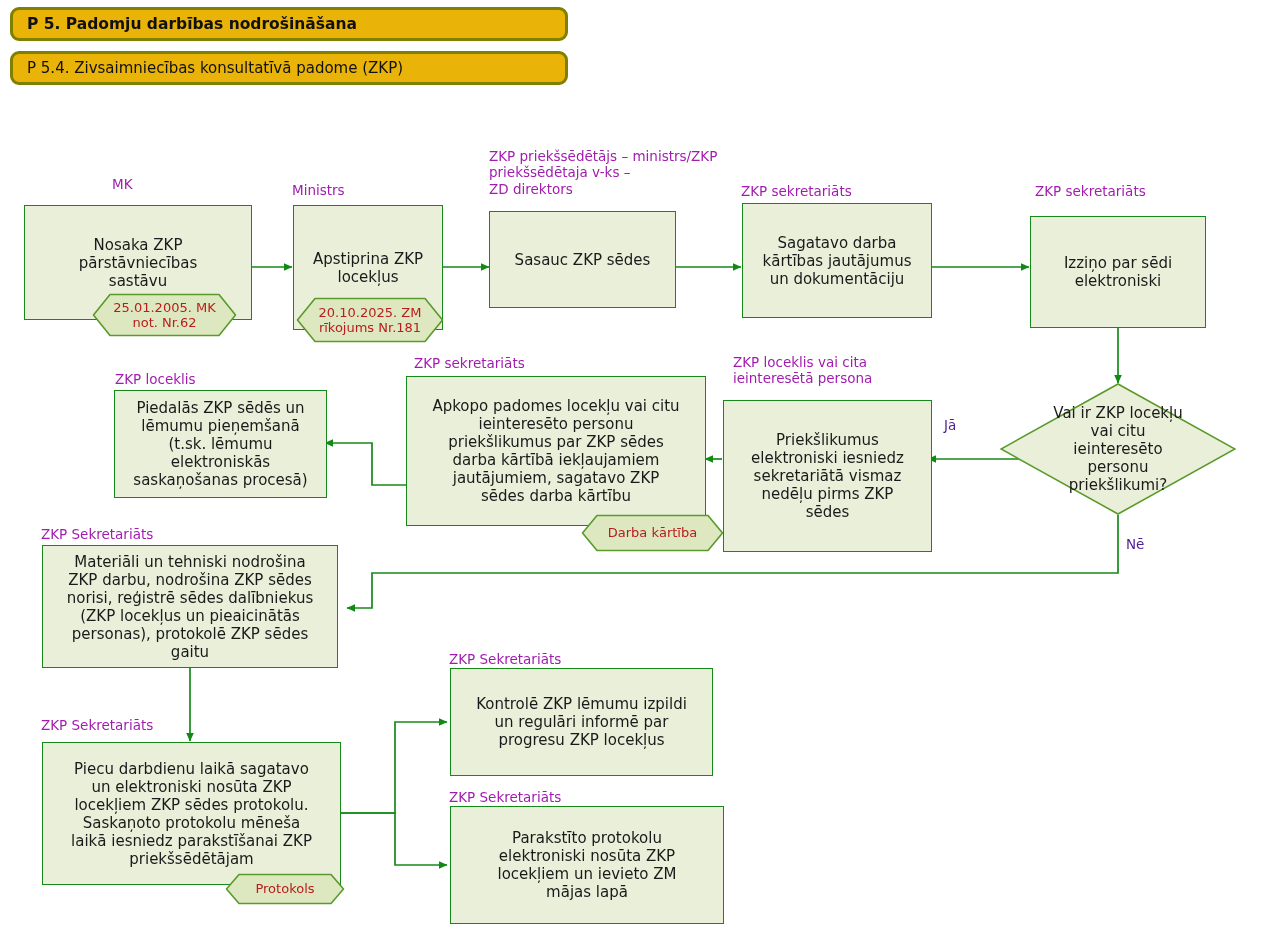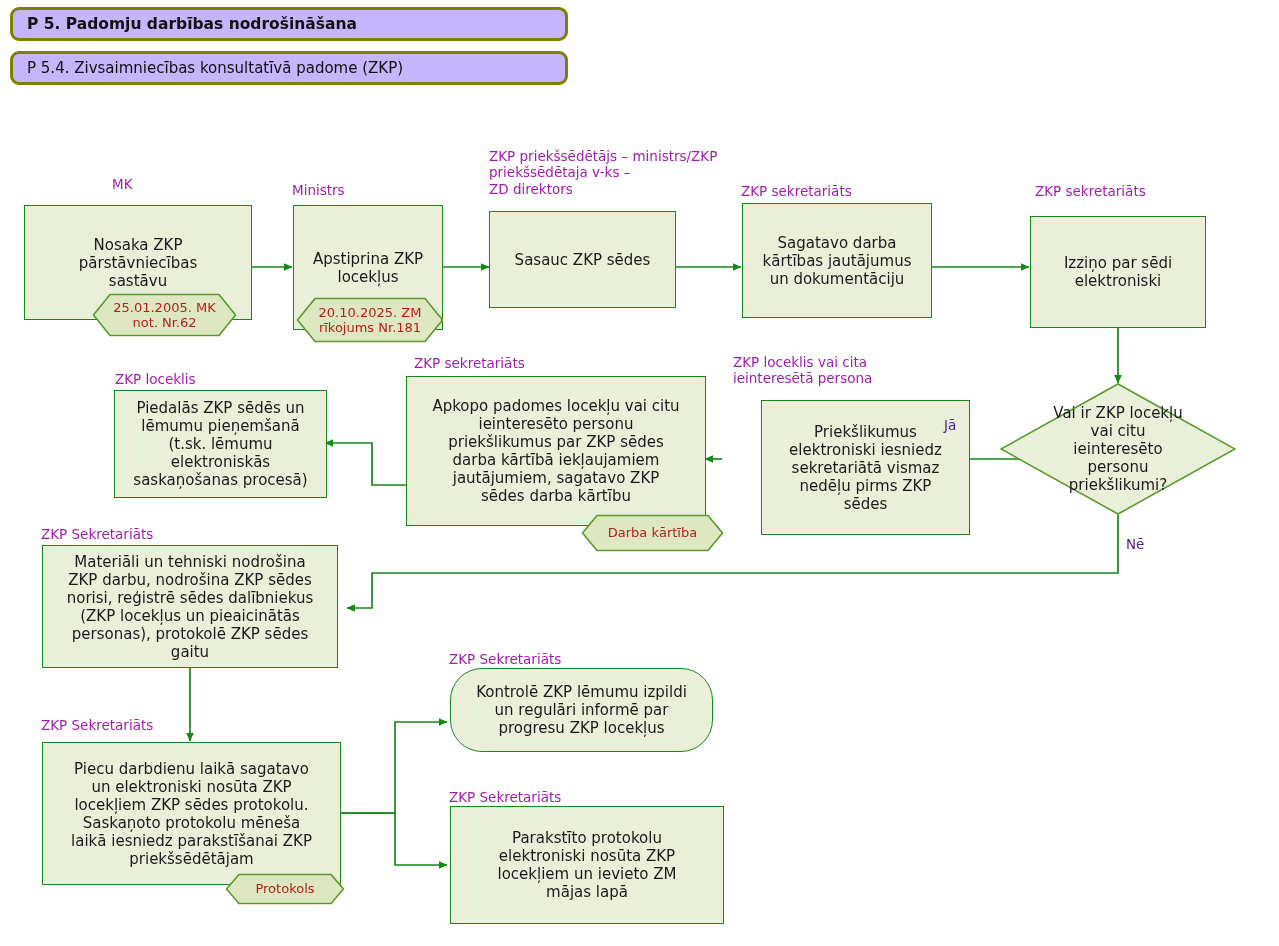--- a/index.html
+++ b/index.html
@@ -5,21 +5,21 @@
   html,body{margin:0;padding:0;background:#ffffff;}
   body{
     width:1279px;height:946px;position:relative;overflow:hidden;
     font-family:"DejaVu Sans","Liberation Sans",sans-serif;
     color:#1a1a1a;
   }
   #canvas{position:absolute;left:0;top:0;width:1279px;height:946px;}
 
   
   .hdr{
-    position:absolute;background:#c4b5fd;border:3px solid #7f7f00;
+    position:absolute;background:#eab308;border:3px solid #7f7f00;
     border-radius:9px;box-sizing:border-box;
     display:flex;align-items:center;padding-left:14px;
     color:#111;
   }
   .hdr.h1{left:10px;top:7px;width:558px;height:34px;font-size:15.5px;font-weight:bold;}
   .hdr.h2{left:10px;top:51px;width:558px;height:34px;font-size:15px;font-weight:normal;}
 
   
   svg.links{position:absolute;left:0;top:0;width:1279px;height:946px;pointer-events:none;}
 
@@ -131,21 +131,21 @@
     <svg class="dshape" viewBox="0 0 236 132" preserveAspectRatio="none">
       <polygon points="118,1 235,66 118,131 1,66" fill="#eaefda" stroke="#5a9a2a" stroke-width="1.6"></polygon>
     </svg>
     <div class="dtxt">Vai ir ZKP locekļu
 vai citu
 ieinteresēto
 personu
 priekšlikumi?</div>
   </div>
 
-  <div class="node" style="left:761px;top:400px;width:209px;height:135px;">Priekšlikumus
+  <div class="node" style="left:723px;top:400px;width:209px;height:152px;">Priekšlikumus
 elektroniski iesniedz
 sekretariātā vismaz
 nedēļu pirms ZKP
 sēdes</div>
 
   <div class="node" style="left:406px;top:376px;width:300px;height:150px;">Apkopo padomes locekļu vai citu
 ieinteresēto personu
 priekšlikumus par ZKP sēdes
 darba kārtībā iekļaujamiem
 jautājumiem, sagatavo ZKP
@@ -164,21 +164,21 @@
 personas), protokolē ZKP sēdes
 gaitu</div>
 
   <div class="node" style="left:42px;top:742px;width:299px;height:143px;">Piecu darbdienu laikā sagatavo
 un elektroniski nosūta ZKP
 locekļiem ZKP sēdes protokolu.
 Saskaņoto protokolu mēneša
 laikā iesniedz parakstīšanai ZKP
 priekšsēdētājam</div>
 
-  <div class="node" style="left:450px;top:668px;width:263px;height:84px;border-radius:32px;">Kontrolē ZKP lēmumu izpildi
+  <div class="node" style="left:450px;top:668px;width:263px;height:108px;">Kontrolē ZKP lēmumu izpildi
 un regulāri informē par
 progresu ZKP locekļus</div>
 
   <div class="node" style="left:450px;top:806px;width:274px;height:118px;">Parakstīto protokolu
 elektroniski nosūta ZKP
 locekļiem un ievieto ZM
 mājas lapā</div>
 
   <div class="hexwrap" style="left:92px;top:293px;width:145px;height:44px;">
     <svg width="145" height="44" viewBox="0 0 145 44">

